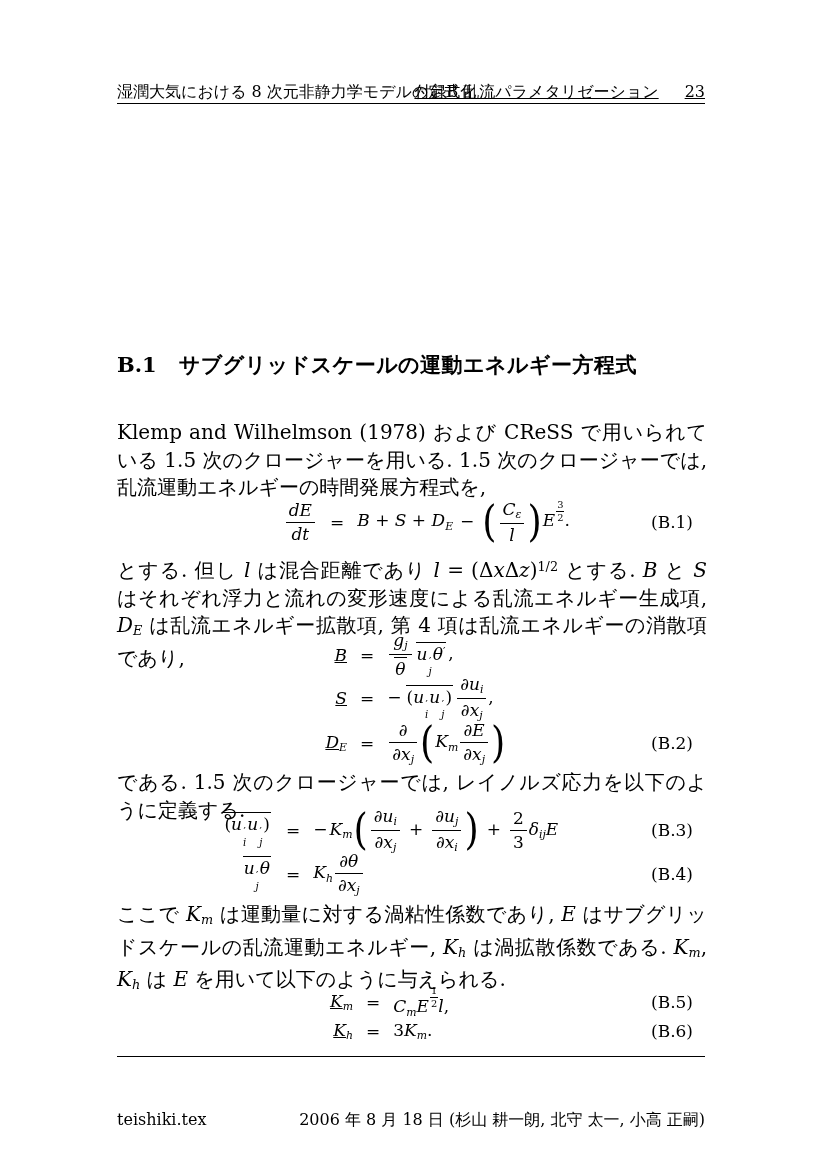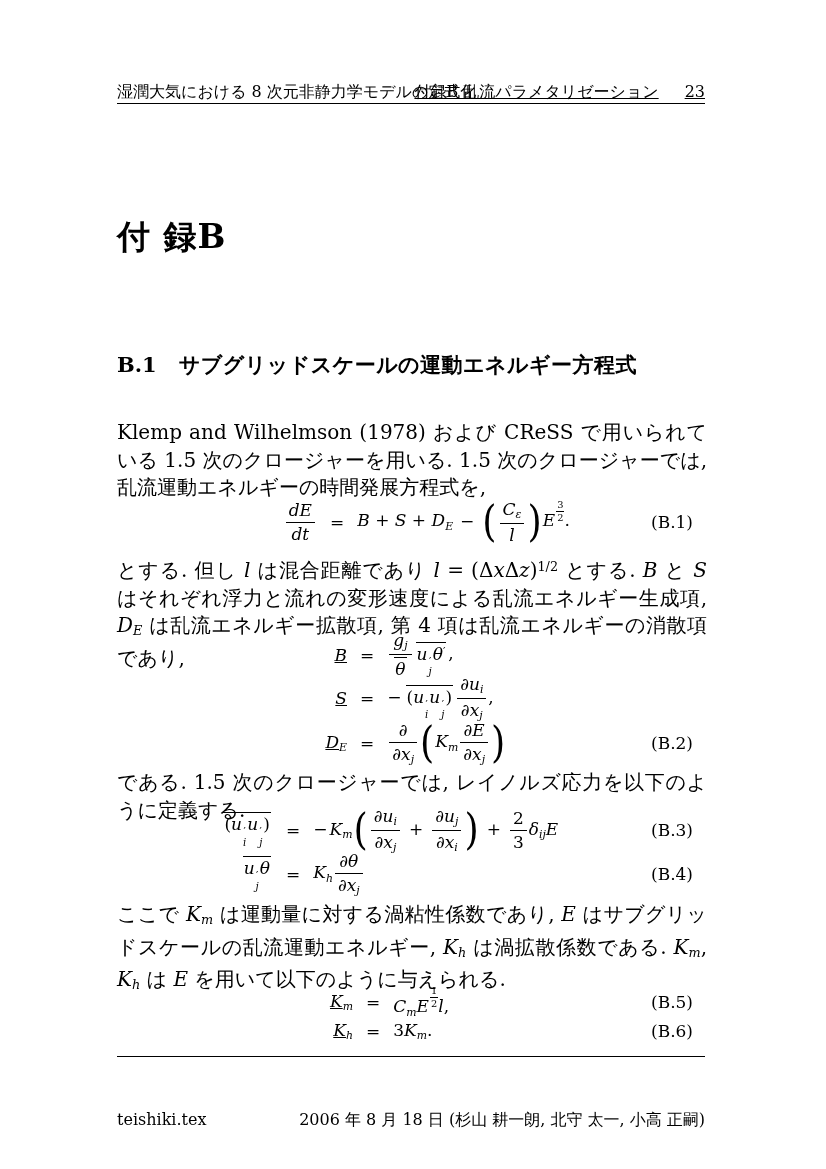--- a/index.html
+++ b/index.html
@@ -82,21 +82,20 @@
 
   <div class="runhead">
     <span class="rh-left">湿潤大気における 8 次元非静力学モデルの定式化</span>
     <span class="rh-right">
       <span>付録B 乱流パラメタリゼーション</span>
       <span>23</span>
     </span>
   </div>
 
   <div class="doc-title">
-    <span class="t-label"><span>付 録</span><span class="serifb">B</span></span>
   </div>
 
   <div class="section-head">
     <span class="sec-num">B.1</span>
     <span class="sec-text">サブグリッドスケールの運動エネルギー方程式</span>
   </div>
 
   <div class="para" style="top:419px;">Klemp and Wilhelmson (1978) および CReSS で用いられている 1.5 次のクロージャーを用いる. 1.5 次のクロージャーでは, 乱流運動エネルギーの時間発展方程式を,</div>
 
   <div class="eqrow" style="top:497px;height:50px;">

